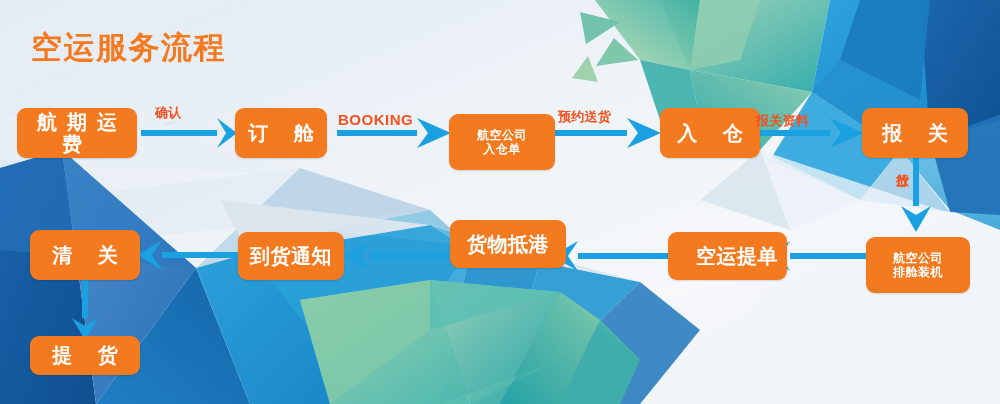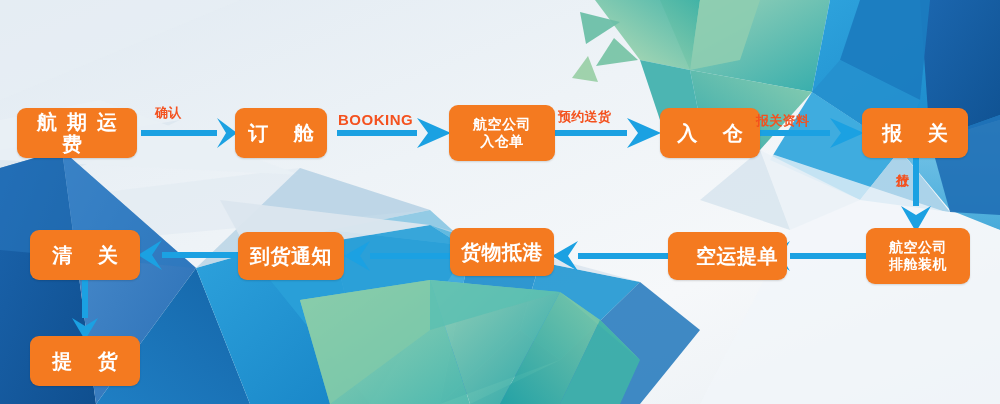--- a/index.html
+++ b/index.html
@@ -22,21 +22,21 @@
     color:#ffffff;
     font-weight:bold;
     display:flex;align-items:center;justify-content:center;
     text-align:center;
     line-height:1.12;
     letter-spacing:0.5px;
     box-shadow:0 1px 2px rgba(0,0,0,0.14);
     font-size:20px;
     white-space:pre-line;
   }
-  .box.two-line{font-size:14px;line-height:1.18;}
+  .box.two-line{font-size:12px;line-height:1.18;margin-top:9px;}
   .box.wide-sp{letter-spacing:10px;text-indent:10px;}
 
   .edge-label{
     position:absolute;
     color:#f4511e;
     font-weight:bold;
     font-size:13px;
     letter-spacing:0.3px;
     white-space:nowrap;
   }
@@ -166,20 +166,21 @@
     <polygon points="760,150 860,200 790,230 700,200" fill="#d6e4ee" opacity="0.8"></polygon>
 
     <polygon points="580,12 620,22 586,44" fill="#6dbfa8" opacity="0.95"></polygon>
     <polygon points="614,38 638,60 596,66" fill="#79c4a6" opacity="0.95"></polygon>
     <polygon points="588,56 598,82 572,78" fill="#9bd0a8" opacity="0.95"></polygon>
 
     <polygon points="0,0 240,0 0,100" fill="#e7eef4" opacity="0.7"></polygon>
     <polygon points="760,150 1000,230 1000,404 700,404 790,230" fill="#f2f6f9" opacity="0.75"></polygon>
   </svg>
 
+  <div id="title">空运服务流程</div>
 
   <svg id="fg" viewBox="0 0 1000 404" preserveAspectRatio="none">
     <g fill="#1ba1e2">
 
       <rect x="141" y="130" width="76" height="6"></rect>
       <path d="M217 118 L237 133 L217 148 L226 133 Z"></path>
 
       <rect x="337" y="130" width="80" height="6"></rect>
       <path d="M417 118 L451 133 L417 148 L428 133 Z"></path>
 
@@ -218,27 +219,27 @@
 
   <div class="box wide-sp" style="left:660px;top:108px;width:100px;height:50px;">入  仓</div>
 
   <div class="box wide-sp" style="left:862px;top:108px;width:106px;height:50px;text-align:right;">报  关</div>
 
   <div class="box two-line" style="left:866px;top:228px;width:104px;height:56px;">航空公司
 排舱装机</div>
 
   <div class="box" style="left:668px;top:232px;width:100px;height:48px;padding-left:19px;">空运提单</div>
 
-  <div class="box" style="left:450px;top:228px;width:104px;height:48px;">货物抵港</div>
+  <div class="box" style="left:450px;top:220px;width:116px;height:48px;">货物抵港</div>
 
   <div class="box" style="left:238px;top:232px;width:106px;height:48px;">到货通知</div>
 
   <div class="box wide-sp" style="left:30px;top:230px;width:110px;height:50px;">清  关</div>
 
-  <div class="box wide-sp" style="left:30px;top:336px;width:110px;height:50px;">提  货</div>
+  <div class="box wide-sp" style="left:30px;top:336px;width:110px;height:39px;">提  货</div>
 
   <div class="edge-label" style="left:155px;top:104px;">确认</div>
 
   <div class="edge-label booking" style="left:338px;top:111px;">BOOKING</div>
 
   <div class="edge-label" style="left:558px;top:108px;">预约送货</div>
 
   <div class="edge-label" style="left:756px;top:112px;">报关资料</div>
 
   <div class="edge-label vert" style="left:896px;top:164px;">放行</div>

